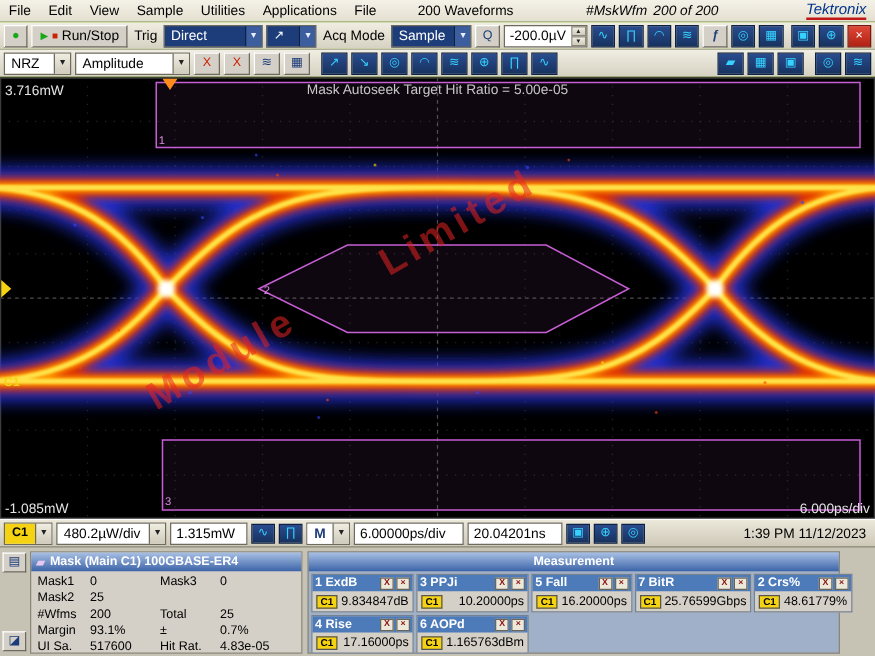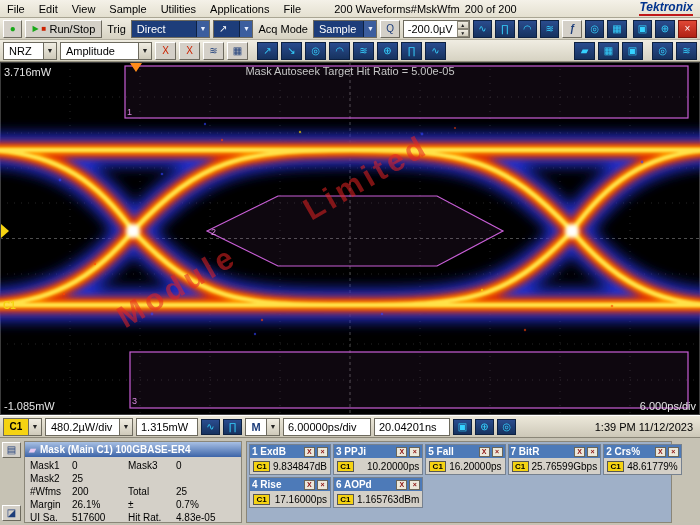--- a/index.html
+++ b/index.html
@@ -4,22 +4,22 @@
 <style>
   * { box-sizing: border-box; margin: 0; padding: 0; }
   html,body { background:#777; }
   body { font-family: "Liberation Sans", sans-serif; }
   .screen { position:relative; width:700px; height:525px; background:#bef264; overflow:hidden; font-size:11px; color:#000; }
 
   
   .menubar { position:absolute; top:0; left:0; right:0; height:18px; background:linear-gradient(#f4f1e8,#e4e0d0); border-bottom:1px solid #a9a593; display:flex; align-items:center; }
   .menu-item { padding:0 7px; height:100%; display:flex; align-items:center; cursor:default; }
   .mb-readout { margin-left:26px; white-space:nowrap; }
-  .mb-group { display:flex; gap:5px; white-space:nowrap; }
-  .brand { margin-left:auto; margin-right:7px; color:#00338d; font-weight:bold; font-style:italic; font-size:12px; border-bottom:2px solid #c01818; line-height:13px; }
+  .mb-group { margin-left:58px; display:flex; gap:5px; white-space:nowrap;font-style:italic; }
+  .brand { margin-left:auto; margin-right:7px; color:#00338d; font-weight:normal; font-style:italic; font-size:12px; border-bottom:2px solid #c01818; line-height:13px; }
 
   
   .toolbar { position:absolute; left:0; right:0; display:flex; align-items:center; gap:3px; padding:0 3px; background:linear-gradient(#f0ede2,#d6d2c2); }
   .row2 { top:18px; height:22px; border-bottom:1px solid #b4b0a0; }
   .row3 { top:40px; height:22px; border-bottom:1px solid #94907e; }
   .lbl { padding:0 2px; white-space:nowrap; }
   .btn { background:#d4d0c8; border:1px solid; border-color:#fff #6d6a5e #6d6a5e #fff; font-size:11px; display:inline-flex; align-items:center; gap:3px; padding:0 6px; height:18px; font-family:"Liberation Sans",sans-serif; }
   .combo { display:inline-flex; align-items:center; height:18px; border:1px solid #6d6a5e; background:#fff; }
   .combo .cval { padding:0 5px; flex:1; white-space:nowrap; overflow:hidden; }
   .combo .arrow { width:13px; height:100%; display:flex; align-items:center; justify-content:center; font-size:7px; background:linear-gradient(#f0ede2,#cfcaba); color:#222; border-left:1px solid #6d6a5e; }
@@ -399,32 +399,35 @@
         <span>25</span>
         <span></span>
         <span></span>
 
         <span>#Wfms</span>
         <span>200</span>
         <span>Total</span>
         <span>25</span>
 
         <span>Margin</span>
-        <span>26.1%</span>
+        <span>93.1%</span>
         <span>±</span>
         <span>0.7%</span>
 
         <span>UI Sa.</span>
         <span>517600</span>
         <span>Hit Rat.</span>
         <span>4.83e-05</span>
       </div>
     </div>
 
     <div class="panel measpanel">
+      <div class="panel-header center">
+        <span>Measurement</span>
+      </div>
       <div class="meas-grid">
 
         <div class="meas-cell">
           <div class="mc-head">
             <span>1 ExdB</span>
             <span class="mini first">X</span>
             <span class="mini">×</span>
           </div>
           <div class="mc-body">
             <span class="mini-c1">C1</span>

